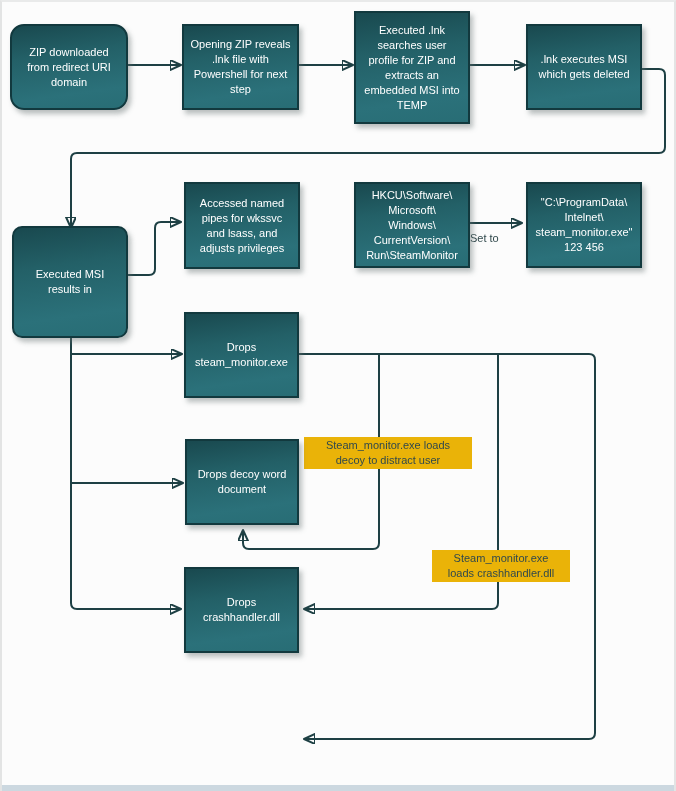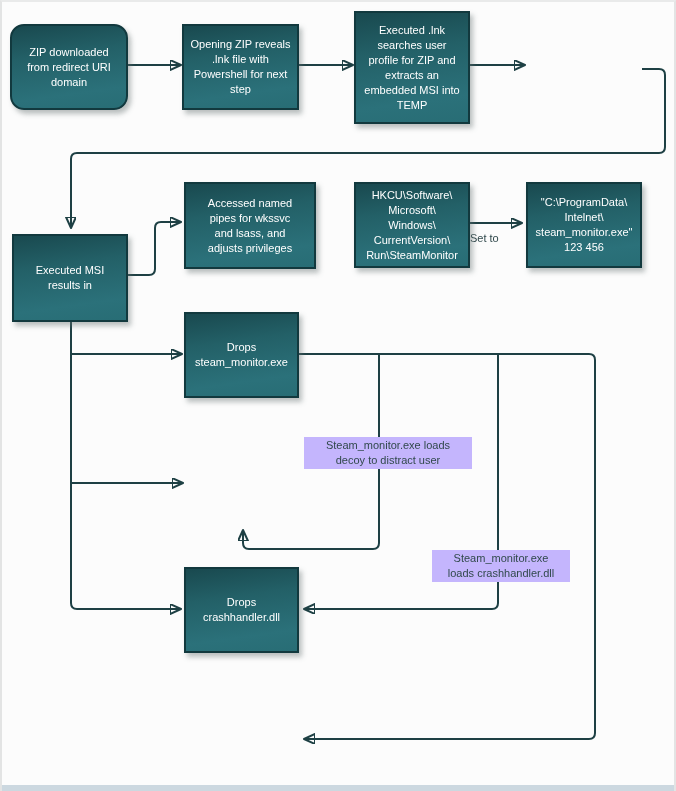--- a/index.html
+++ b/index.html
@@ -31,21 +31,21 @@
     box-sizing:border-box;
     box-shadow:3px 4px 5px rgba(105,115,115,0.45);
     padding:2px;
   }
   .note{
     position:absolute;
     font-size:11px;line-height:15px;
     color:#31494c;
     text-align:center;
     white-space:pre-line;
-    background:#c4b5fd;
+    background:#eab308;
     padding:1px 2px;
   }
   .edge-label{
     position:absolute;
     font-size:11px;line-height:15px;
     color:#31494c;
     text-align:left;
   }
   .bottom-bar{
     position:absolute;left:0;right:0;bottom:0;height:6px;
@@ -97,34 +97,38 @@
   <div class="node" style="left:180px;top:22px;width:117px;height:86px;">Opening ZIP reveals
 .lnk file with
 Powershell for next
 step</div>
   <div class="node" style="left:352px;top:9px;width:116px;height:113px;">Executed .lnk
 searches user
 profile for ZIP and
 extracts an
 embedded MSI into
 TEMP</div>
-  <div class="node" style="left:10px;top:232px;width:116px;height:88px;">Executed MSI
+  <div class="node" style="left:524px;top:22px;width:116px;height:86px;">.lnk executes MSI
+which gets deleted</div>
+  <div class="node" style="left:10px;top:224px;width:116px;height:112px;border-radius:10px;">Executed MSI
 results in</div>
-  <div class="node" style="left:182px;top:180px;width:132px;height:87px;">Accessed named
+  <div class="node" style="left:182px;top:180px;width:116px;height:87px;">Accessed named
 pipes for wkssvc
 and lsass, and
 adjusts privileges</div>
   <div class="node" style="left:352px;top:180px;width:116px;height:86px;">HKCU\Software\
 Microsoft\
 Windows\
 CurrentVersion\
 Run\SteamMonitor</div>
   <div class="node" style="left:524px;top:180px;width:116px;height:86px;">"C:\ProgramData\
 Intelnet\
 steam_monitor.exe"
 123 456</div>
   <div class="node" style="left:182px;top:310px;width:115px;height:86px;">Drops
 steam_monitor.exe</div>
+  <div class="node" style="left:183px;top:437px;width:114px;height:86px;">Drops decoy word
+document</div>
   <div class="node" style="left:182px;top:565px;width:115px;height:86px;">Drops
 crashhandler.dll</div>
 
   <div class="bottom-bar"></div>
 </div>
 
 </body></html>

